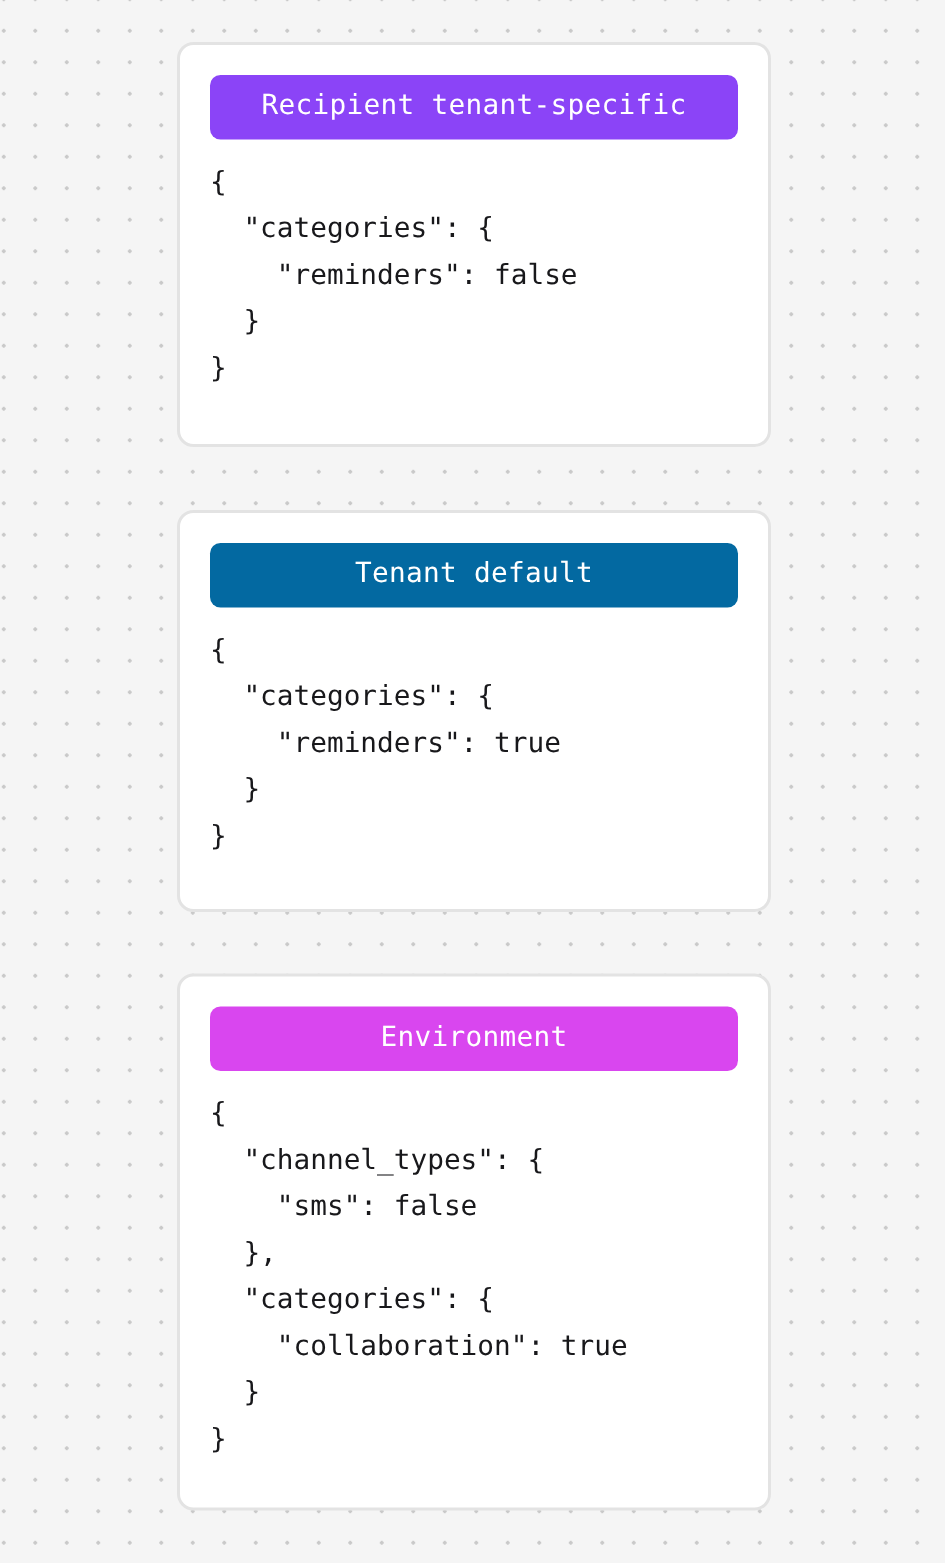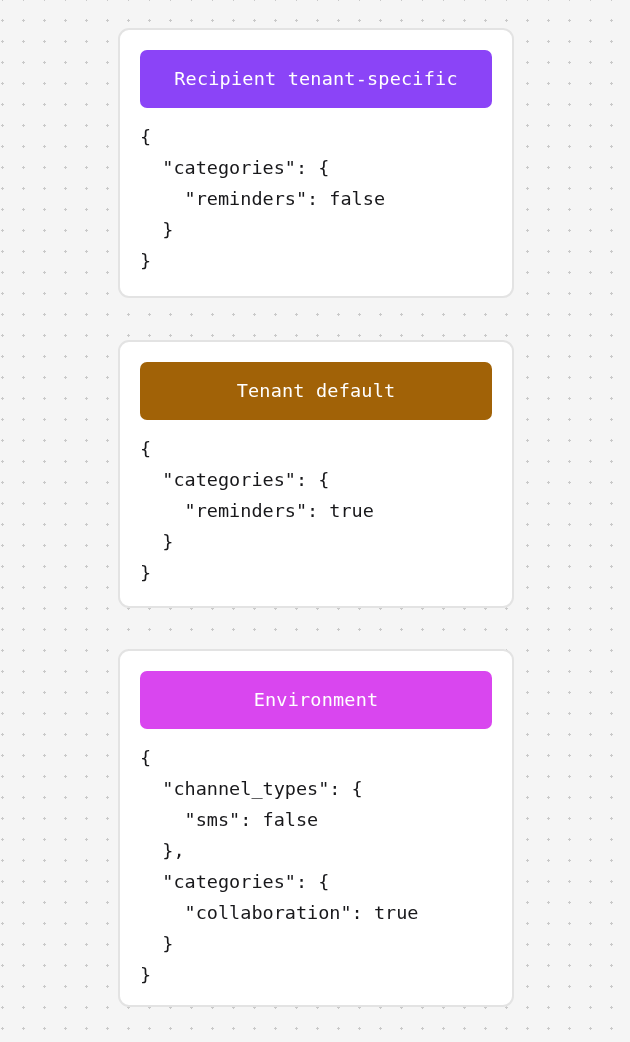--- a/index.html
+++ b/index.html
@@ -37,21 +37,21 @@
     border: 2px solid #e3e3e3;
     border-radius: 11px;
     padding: 20px 20px 22px 20px;
   }
 
   .card-1 { top: 28px;  height: 270px; }
   .card-2 { top: 340px; height: 268px; }
   .card-3 { top: 649px; height: 358px; }
 
   .card-header {
-    height: 58px;
+    height: 43px;
     border-radius: 7px;
     display: flex;
     align-items: center;
     justify-content: center;
     color: #ffffff;
     font-family: "DejaVu Sans Mono", "Liberation Mono", monospace;
     font-size: 18.5px;
     font-weight: 400;
     letter-spacing: 0.2px;
     line-height: 1;
@@ -80,21 +80,21 @@
   <div class="card card-1" style="background: rgb(255, 255, 255); border-color: rgb(227, 227, 227);">
     <div class="card-header" style="background-color: rgb(139, 68, 247);">Recipient tenant-specific</div>
     <pre class="card-code" style="color: rgb(24, 24, 27);">{
   "categories": {
     "reminders": false
   }
 }</pre>
   </div>
 
   <div class="card card-2" style="background: rgb(255, 255, 255); border-color: rgb(227, 227, 227);">
-    <div class="card-header" style="background-color: #a16207;">Tenant default</div>
+    <div class="card-header" style="background-color: #0369a1;">Tenant default</div>
     <pre class="card-code" style="color: rgb(24, 24, 27);">{
   "categories": {
     "reminders": true
   }
 }</pre>
   </div>
 
   <div class="card card-3" style="background: rgb(255, 255, 255); border-color: rgb(227, 227, 227);">
     <div class="card-header" style="background-color: #d946ef;">Environment</div>
     <pre class="card-code" style="color: rgb(24, 24, 27);">{

